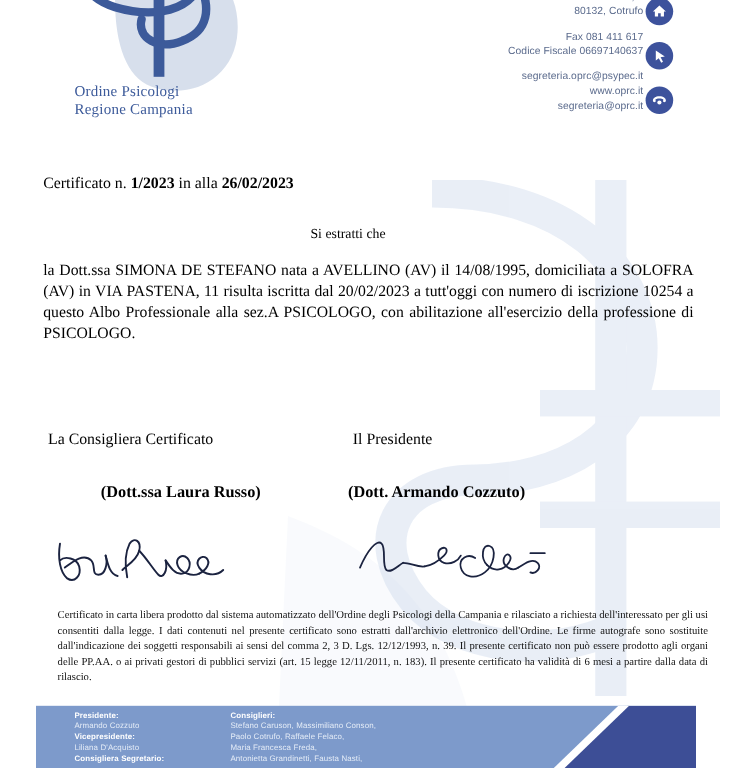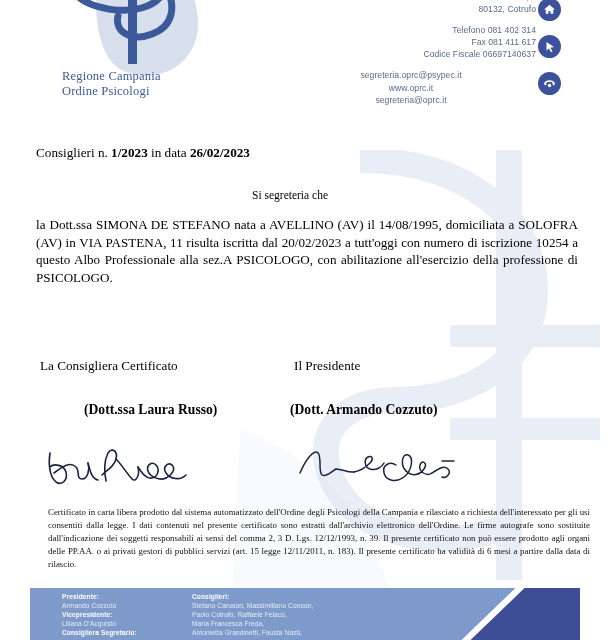--- a/index.html
+++ b/index.html
@@ -71,21 +71,21 @@
     top: -9px;
     width: 250px;
     text-align: right;
     font-family: "Liberation Sans", sans-serif;
     font-size: 8.6px;
     line-height: 12.1px;
     color: #5a6a8c;
     letter-spacing: 0.05px;
   }
   .contact .grp { margin-bottom: 9px; }
-  .contact .grp:last-child { margin-bottom: 0; text-align: center; }
+  .contact .grp:last-child { margin-bottom: 0; }
 
   .icons {
     position: absolute;
     right: 44px;
     top: -2px;
     width: 30px;
   }
   .ico {
     width: 23px;
     height: 23px;
@@ -246,31 +246,30 @@
       <g fill="none" stroke="#3c5a9a" stroke-width="7" stroke-linecap="round">
         <path d="M26 2 C 12 22, 22 44, 48 52 C 82 62, 112 54, 118 32 C 123 13, 108 -2, 88 0"></path>
         <path d="M118 32 C 128 52, 126 72, 104 80 C 84 88, 66 78, 70 62"></path>
       </g>
 
       <rect x="80" y="0" width="9" height="110" fill="#3c5a9a"></rect>
       <rect x="64" y="14" width="42" height="5" fill="#3c5a9a" opacity="0"></rect>
     </svg>
 
     <div class="logo-text">
+      <div>Ordine Psicologi</div>
       <div>Regione Campania</div>
-      <div>Ordine Psicologi</div>
     </div>
 
     <div class="contact">
       <div class="grp">
         <div>Piazzetta Matilde Serao, 7</div>
         <div>80132, Cotrufo</div>
       </div>
       <div class="grp">
-        <div>Telefono 081 402 314</div>
         <div>Fax 081 411 617</div>
         <div>Codice Fiscale 06697140637</div>
       </div>
       <div class="grp">
         <div>segreteria.oprc@psypec.it</div>
         <div>www.oprc.it</div>
         <div>segreteria@oprc.it</div>
       </div>
     </div>
 
@@ -290,24 +289,24 @@
           <path d="M12 6 C6 6 2 9 2 12.5 c0 1.6 1 2.5 2.4 2.5 1.3 0 2-0.7 2-1.8 0-0.9-0.5-1.2-0.5-1.8 0-1.3 2.6-2.2 6.1-2.2 s6.1 0.9 6.1 2.2c0 0.6-0.5 0.9-0.5 1.8 0 1.1 0.7 1.8 2 1.8 1.4 0 2.4-0.9 2.4-2.5C22 9 18 6 12 6 Z"></path>
           <circle cx="12" cy="15.5" r="3.2"></circle>
         </svg>
       </div>
     </div>
   </div>
 
   <div class="content">
 
     <div class="cert-line">
-      <span>Consiglieri n. </span><b>1/2023</b><span> in data </span><b>26/02/2023</b>
-    </div>
-
-    <div class="si-certifica">Si segreteria che</div>
+      <span>Certificato n. </span><b>1/2023</b><span> in alla </span><b>26/02/2023</b>
+    </div>
+
+    <div class="si-certifica">Si estratti che</div>
 
     <div class="main-para">la Dott.ssa SIMONA DE STEFANO nata a AVELLINO (AV) il 14/08/1995, domiciliata a SOLOFRA (AV) in VIA PASTENA, 11 risulta iscritta dal 20/02/2023 a tutt'oggi con numero di iscrizione 10254 a questo Albo Professionale alla sez.A PSICOLOGO, con abilitazione all'esercizio della professione di PSICOLOGO.</div>
 
     <div class="sig-roles">
       <span class="r1">La Consigliera Certificato</span>
       <span class="r2">Il Presidente</span>
     </div>
 
     <div class="sig-names">
       <span class="n1">(Dott.ssa Laura Russo)</span>

